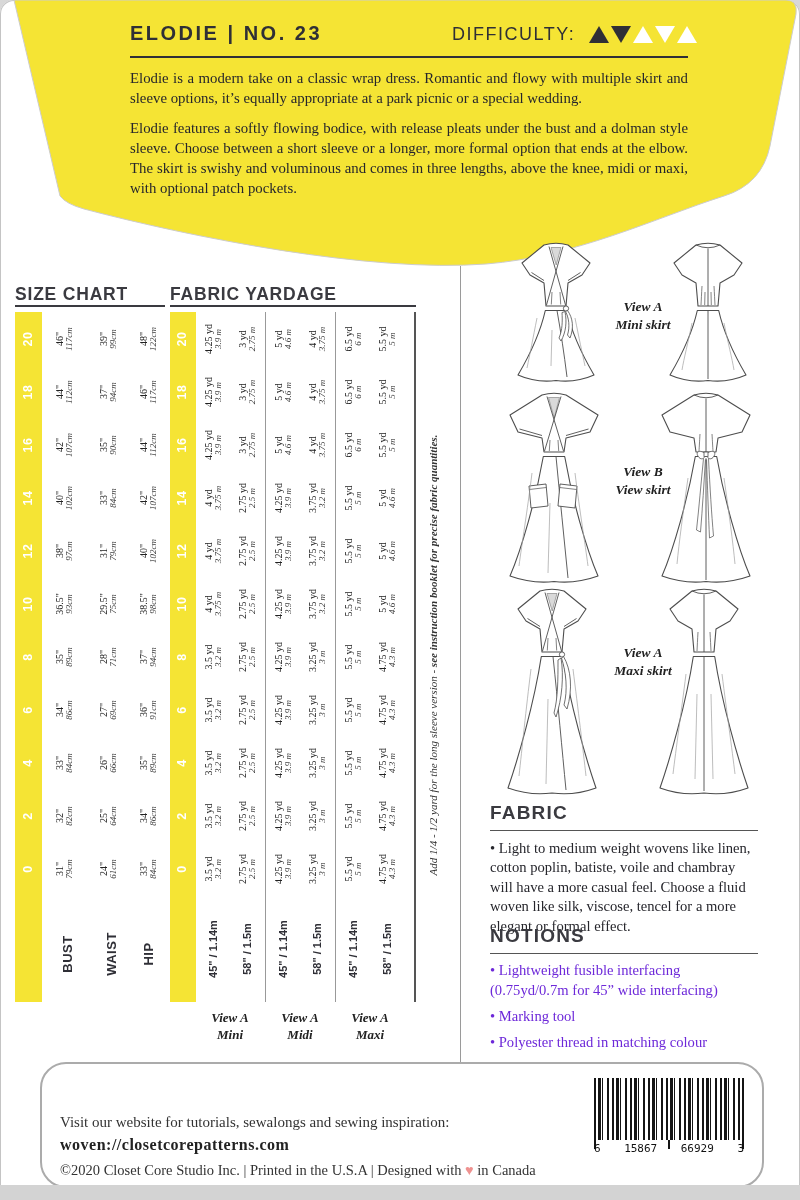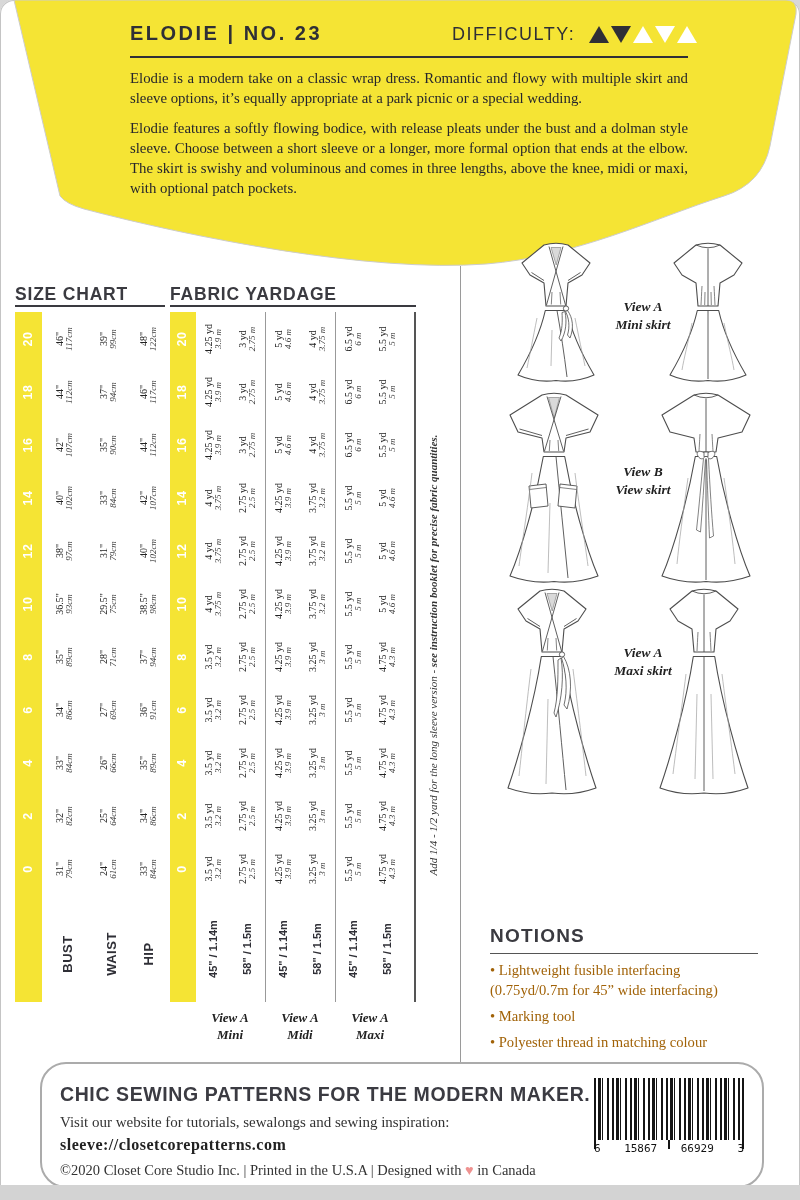--- a/index.html
+++ b/index.html
@@ -44,21 +44,21 @@
   .divider{position:absolute;left:460px;top:266px;width:1px;height:812px;background:#9a9a9a;}
   
   .drow{position:absolute;left:490px;width:300px;}
   .dress{position:absolute;top:0;}
   .dlabel{position:absolute;left:103px;width:100px;text-align:center;
           font-family:"Liberation Serif",serif;font-style:italic;font-weight:bold;font-size:13.5px;color:#222;line-height:1.35;}
   .sect{position:absolute;left:490px;width:268px;}
   .sect-h{font-size:19px;font-weight:bold;letter-spacing:1.2px;color:#3a3a40;
           border-bottom:1.5px solid #555;padding-bottom:6px;}
   .sect-b{font-family:"Liberation Serif",serif;font-size:14.6px;color:#26262c;line-height:1.33;margin-top:8px;}
-  .nitem{font-family:"Liberation Serif",serif;font-size:14.6px;color:#a16207;line-height:1.38;margin-top:6px;}
+  .nitem{font-family:"Liberation Serif",serif;font-size:14.6px;color:#6d28d9;line-height:1.38;margin-top:6px;}
   
   .panel{position:absolute;left:40px;top:1062px;width:720px;height:122px;border:2px solid #ababab;border-radius:26px;background:#fff;}
   .tagline{position:absolute;left:18px;top:19px;font-size:19.5px;font-weight:bold;letter-spacing:0.6px;color:#3b3b42;}
   .visit{position:absolute;left:18px;top:50px;font-family:"Liberation Serif",serif;font-size:15px;color:#333;}
   .url{position:absolute;left:18px;top:72px;font-family:"Liberation Serif",serif;font-weight:bold;font-size:16px;color:#222;letter-spacing:0.5px;}
   .copyr{position:absolute;left:18px;top:98px;font-family:"Liberation Serif",serif;font-size:14.5px;color:#333;}
   .heart{color:#ef9290;}
   .barcode{position:absolute;left:552px;top:12px;width:152px;height:96px;}
   .bars{position:absolute;left:0;top:2px;width:150px;height:62px;
         background:repeating-linear-gradient(90deg,#141414 0 2px,#fff 2px 4px,#141414 4px 7px,#fff 7px 8px,#141414 8px 9px,#fff 9px 13px,#141414 13px 15px,#fff 15px 18px);}
@@ -963,34 +963,39 @@
       <path class="outline" d="M41.3,72.5 C34,120 18,175 8,204 Q30,212 52,209 Q74,212 96,204 C86,175 70,120 62.7,72.5 Z"></path>
       <path class="line" d="M41.3,72.5 L62.7,72.5 M52,72.5 L52,207"></path>
       <path class="line" style="stroke-width:0.7" d="M46,48 C45.5,56 45.3,62 45,67 M58,48 C58.5,56 58.7,62 59,67"></path>
       <path class="soft" d="M34,90 C29,130 24,165 21,190 M70,90 C75,130 80,165 83,190 M45,110 L43,195 M59,110 L61,195"></path>
     </svg>
     <div class="dlabel" style="top:60px;">
       <span>View A</span><br><span>Maxi skirt</span>
     </div>
   </div>
 
+  <div class="sect" style="top:802px;">
+    <div class="sect-h">FABRIC</div>
+    <div id="fabric-bullets">
+        <div class="sect-b">•  Light to medium weight wovens like linen, cotton poplin, batiste, voile and chambray will have a more casual feel. Choose a fluid woven like silk, viscose, tencel for a more elegant or formal effect.</div>
+      </div>
+  </div>
   <div class="sect" style="top:925px;">
     <div class="sect-h">NOTIONS</div>
     <div id="notion-items">
         <div class="nitem">•  Lightweight fusible interfacing (0.75yd/0.7m for 45” wide interfacing)</div>
         <div class="nitem">•  Marking tool</div>
         <div class="nitem">•  Polyester thread in matching colour</div>
         <div class="nitem">•  Point turner</div>
       </div>
   </div>
 
   <div class="panel">
-    <div class="tagline">CHIC SEWING PATTERNS FOR THE MODERN MAKER.</div>
     <div class="visit">Visit our website for tutorials, sewalongs and sewing inspiration:</div>
-    <div class="url">sleeve://closetcorepatterns.com</div>
+    <div class="url">woven://closetcorepatterns.com</div>
     <div class="copyr">
       <span>©2020 Closet Core Studio Inc. | Printed in the U.S.A | Designed with </span><span class="heart">♥</span><span> in Canada</span>
     </div>
     <div class="barcode">
       <div class="bars"></div>
       <div class="guard" style="left:0;"></div>
       <div class="guard" style="left:74px;"></div>
       <div class="guard" style="left:148px;"></div>
       <div class="bdigits">
         <span>6</span>

